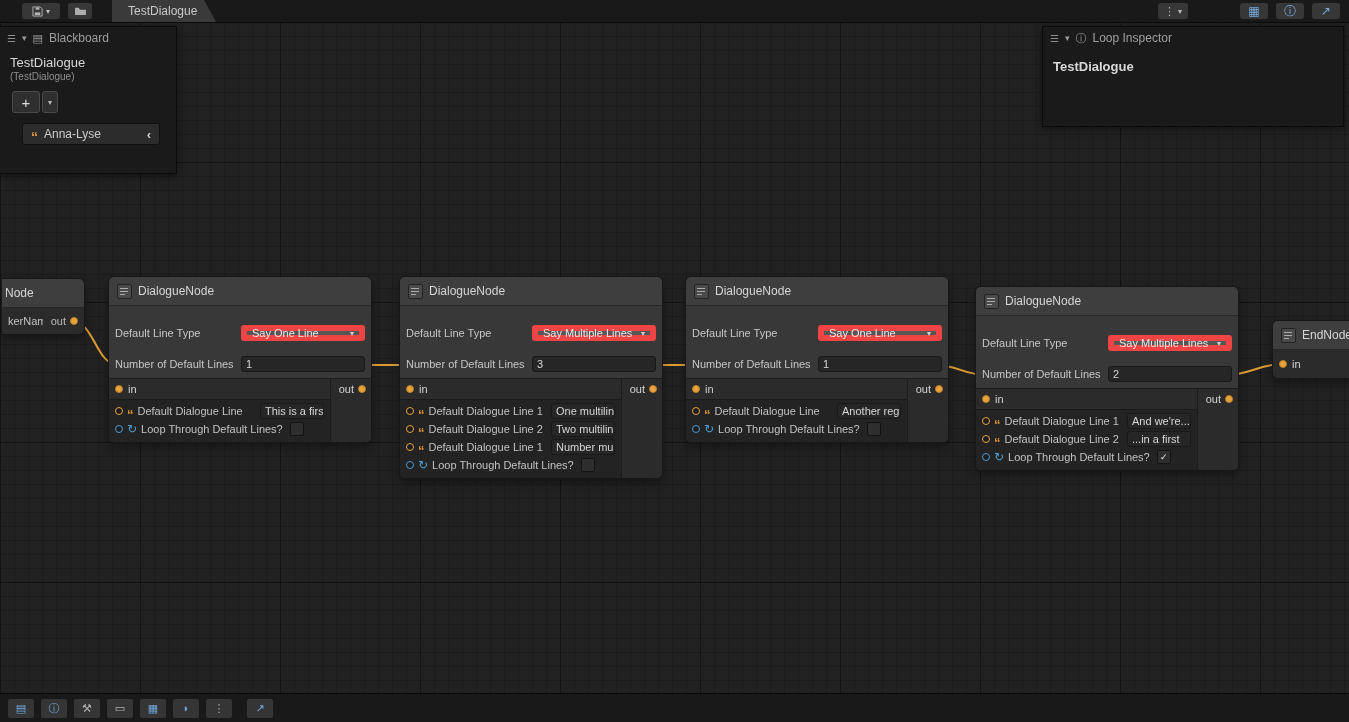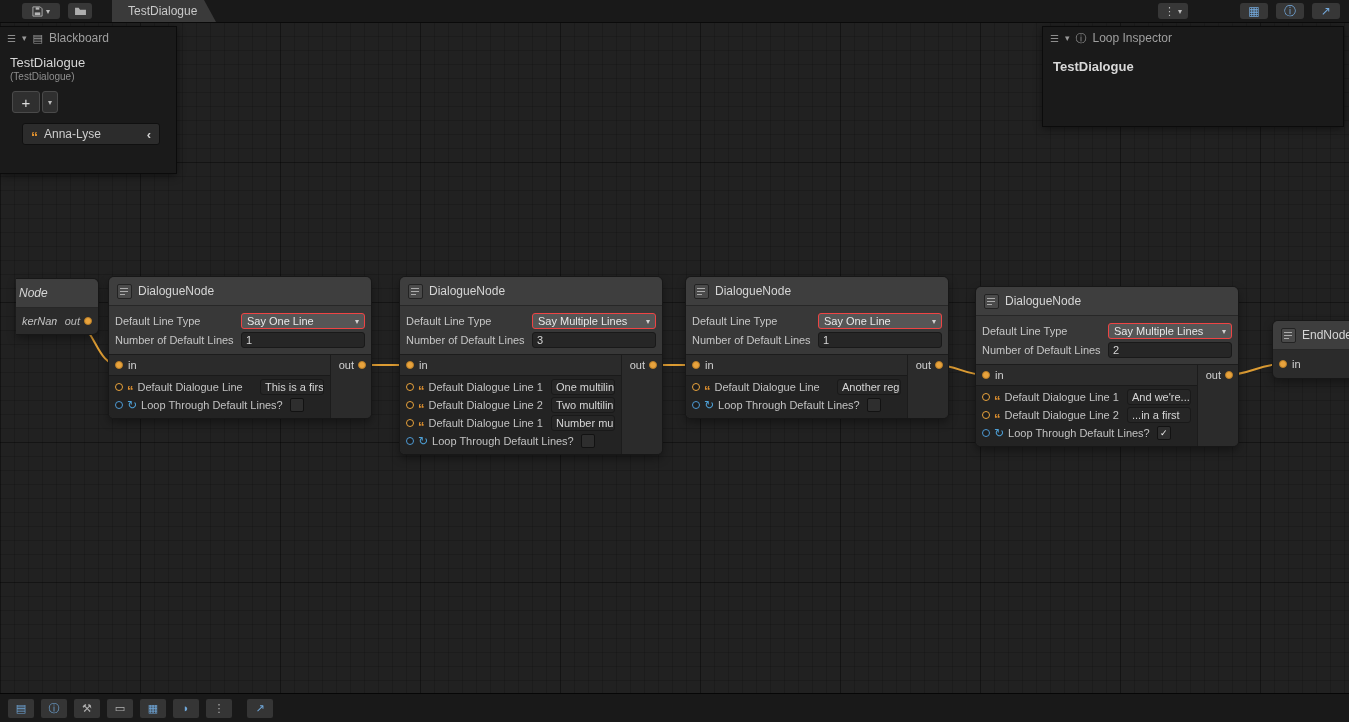--- a/index.html
+++ b/index.html
@@ -58,23 +58,23 @@
   
   .node{position:absolute;background:#2b2b2b;border:1px solid #171717;border-radius:6px;
         overflow:hidden;z-index:3;font-size:11px;box-shadow:0 4px 8px rgba(0,0,0,.35);}
   .node-title{height:28px;background:#3e3e3e;border-bottom:1px solid #272727;display:flex;
               align-items:center;gap:6px;padding:0 8px;font-size:12px;color:#d6d6d6;}
   .script-icon{width:13px;height:13px;flex:0 0 auto;border:1px solid #232323;border-radius:2px;background:
       linear-gradient(#ababab 0 0) 2px 3px/8px 1px no-repeat,
       linear-gradient(#ababab 0 0) 2px 6px/8px 1px no-repeat,
       linear-gradient(#ababab 0 0) 2px 9px/5px 1px no-repeat,#4a4a4a;}
   .node-props{background:#383838;padding:7px 6px 6px;display:flex;flex-direction:column;gap:3px;}
-  .prop-row{height:16px;display:flex;align-items:center;}
+  .prop-row{height:16px;display:flex;align-items:center;margin-top:12px;}
   .plab{flex:1;color:#c6c6c6;}
-  .dd{width:124px;height:16px;background:#565656;border:1px solid #ef4444;border-radius:3px;
+  .dd{width:124px;height:16px;background:#565656;border:6px solid #ef4444;border-radius:3px;
       display:flex;align-items:center;padding:0 5px;box-sizing:border-box;color:#e8e8e8;}
   .dd .caret{margin-left:auto;font-size:8px;color:#d2d2d2;}
   .tf{background:#262626;border:1px solid #191919;border-radius:3px;height:16px;box-sizing:border-box;
       display:flex;align-items:center;padding:0 4px;color:#d6d6d6;overflow:hidden;white-space:nowrap;}
   .num-tf{width:124px;}
   .line-tf{width:64px;margin-left:auto;}
   .node-main{display:flex;border-top:1px solid #1c1c1c;background:#2b2b2b;}
   .node-left{flex:1;min-width:0;}
   .in-row{height:20px;display:flex;align-items:center;gap:5px;padding:0 6px;color:#d2d2d2;}
   .node-ext{background:#232323;border-top:1px solid #1a1a1a;padding:2px 0 5px;}
@@ -86,21 +86,21 @@
            padding:0 5px;color:#d2d2d2;}
   .port{width:8px;height:8px;border-radius:50%;box-sizing:border-box;flex:0 0 auto;}
   .port.filled{background:#e8a33d;border:1px solid #b97e27;}
   .port.hollow-o{border:1px solid #e8a33d;background:#1d1d1d;}
   .port.hollow-b{border:1px solid #4e9ad4;background:#1d1d1d;}
   .q{color:#e0912f;font-weight:bold;font-size:13px;line-height:4px;margin-top:7px;flex:0 0 auto;}
   .loop-ic{color:#4ea0d6;font-size:12px;line-height:1;flex:0 0 auto;}
   .cb{width:12px;height:12px;background:#2e2e2e;border:1px solid #121212;border-radius:2px;
       display:flex;align-items:center;justify-content:center;font-size:9px;color:#eee;margin-left:3px;flex:0 0 auto;}
   
-  .speaker{left:16px;top:278px;width:82px;border-left:none;border-radius:0 6px 6px 0;font-style:italic;}
+  .speaker{left:2px;top:278px;width:82px;border-left:none;border-radius:0 6px 6px 0;}
   .sp-title{height:28px;background:#3e3e3e;border-bottom:1px solid #272727;display:flex;
             align-items:center;padding:0 3px;font-size:12px;color:#d6d6d6;}
   .sp-row{height:26px;display:flex;align-items:center;gap:4px;padding:0 6px;color:#b8b8b8;}
   .sp-row .spacer{flex:1;}
   
   .endnode{left:1272px;top:320px;width:95px;}
   .end-row{height:28px;display:flex;align-items:center;gap:5px;padding:0 6px;color:#d2d2d2;}
 
   
   .bottombar{position:absolute;left:0;right:0;bottom:0;height:29px;background:#191919;

